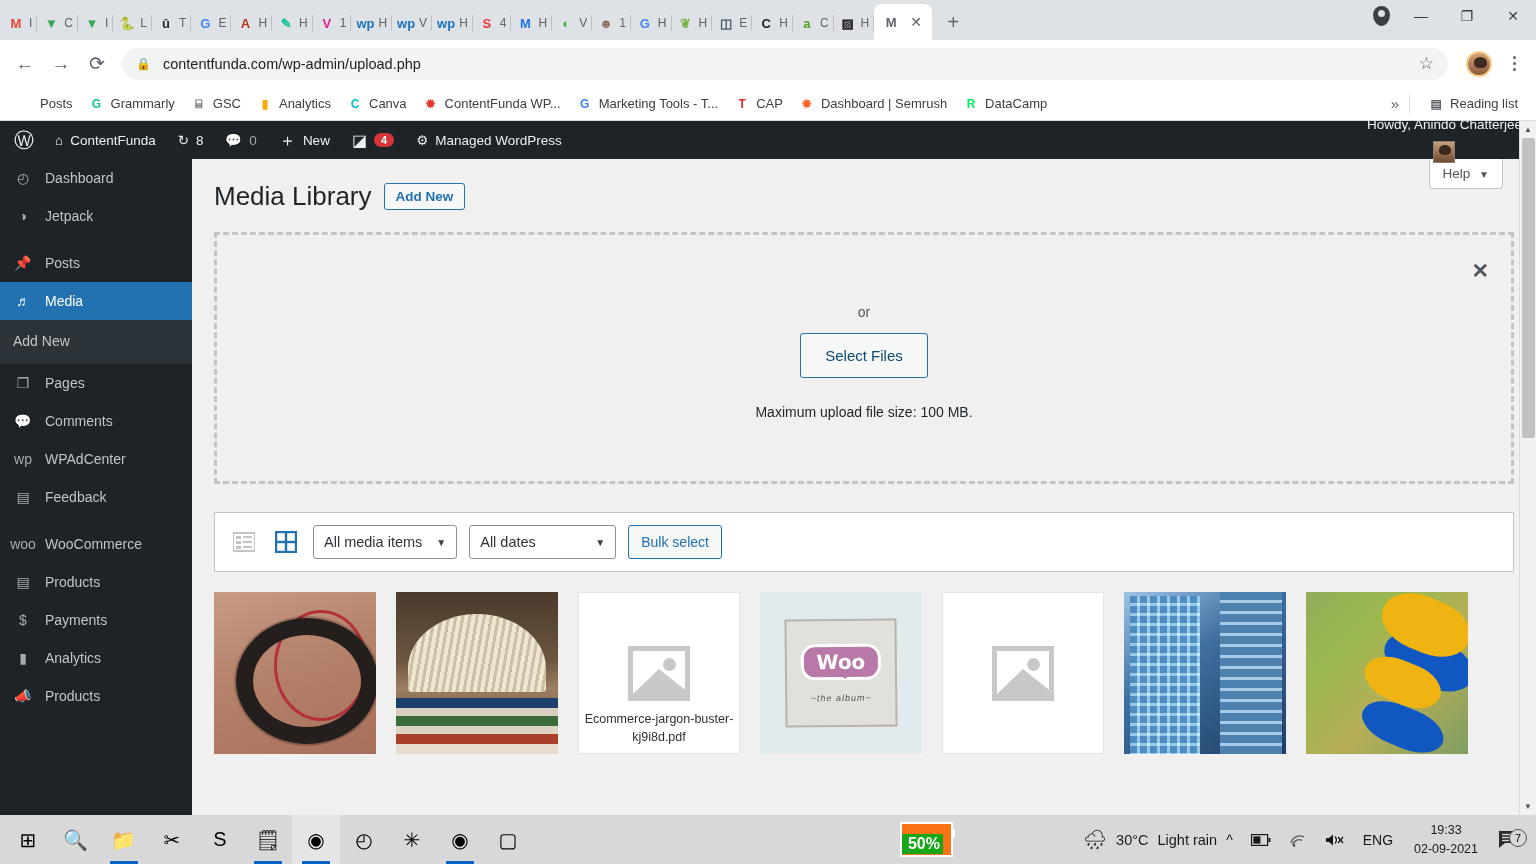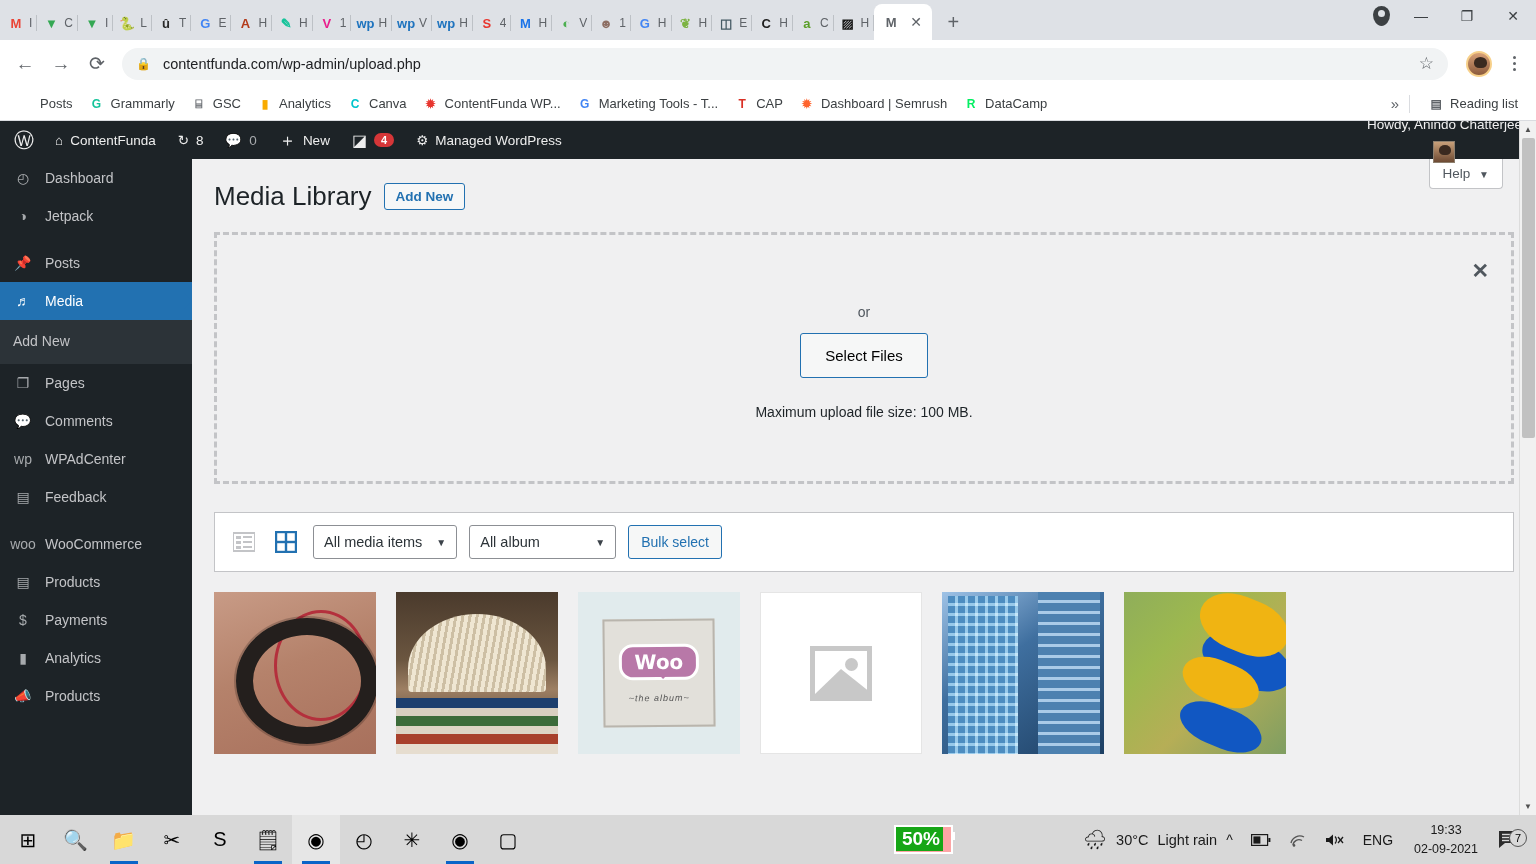--- a/index.html
+++ b/index.html
@@ -98,21 +98,21 @@
   .addnew-btn { border: 1px solid #2271b1; color: #2271b1; background: #f6f7f7; border-radius: 3px; padding: 5px 11px; font-size: 13.5px; font-weight: 600; }
 
   .dropzone {
     margin: 20px 22px 0 22px; height: 252px; border: 3px dashed #c3c4c7;
     display: flex; flex-direction: column; align-items: center; justify-content: center;
     position: relative; background: #f0f0f1;
   }
   .dz-close { position: absolute; right: 22px; top: 24px; font-size: 21px; color: #50575e; font-weight: bold; }
   .dz-title { font-size: 26px; color: #1d2327; font-weight: 400; }
   .dz-or { font-size: 14px; color: #50575e; margin-top: 8px; }
-  .dz-select { margin-top: 13px; border: 1px solid #2271b1; background: #f6f7f7; color: #000000; border-radius: 3px; padding: 13px 24px; font-size: 15px; }
+  .dz-select { margin-top: 13px; border: 1px solid #2271b1; background: #f6f7f7; color: #0c4a6e; border-radius: 3px; padding: 13px 24px; font-size: 15px; }
   .dz-max { margin-top: 26px; font-size: 14px; color: #1d2327; }
 
   .toolbar {
     margin: 28px 22px 0 22px; background: #fff; border: 1px solid #c3c4c7;
     height: 60px; display: flex; align-items: center; padding: 0 14px; gap: 12px;
   }
   .viewbtn { width: 30px; height: 30px; display: flex; align-items: center; justify-content: center; }
   .sel {
     height: 34px; border: 1px solid #8c8f94; border-radius: 3px; background: #fff;
     display: flex; align-items: center; padding: 0 10px; font-size: 14.5px; color: #2c3338; gap: 14px;
@@ -159,21 +159,21 @@
   .scrollbar { position: absolute; right: 0; top: 0; width: 17px; height: 694px; background: #f1f1f1; border-left: 1px solid #dcdcdc; z-index: 6; }
   .sb-arrow { height: 17px; display: flex; align-items: center; justify-content: center; font-size: 8px; color: #505050; }
   .sb-thumb { position: absolute; top: 17px; left: 2px; width: 13px; height: 300px; background: #c1c1c1; border-radius: 2px; }
 
   
   .taskbar { position: absolute; left: 0; bottom: 0; width: 1536px; height: 49px; background: #d8d8d8; display: flex; align-items: center; padding: 0 4px; }
   .tb-icon { width: 48px; height: 49px; display: flex; align-items: center; justify-content: center; position: relative; }
   .tb-icon.open::after { content:""; position:absolute; bottom:0; left:10px; right:10px; height:3px; background:#0a64c8; }
   .tb-icon.active { background: #e6e6e6; }
   .tray { margin-left: auto; display: flex; align-items: center; gap: 0; padding-right: 4px; }
-  .battery-pill { border: 2px solid #fff; background: #fca5a5; color: #fff; font-size: 19px; font-weight: bold; padding: 0 8px 1px 0; display: flex; align-items: center; position: relative; }
+  .battery-pill { border: 2px solid #fff; background: #f97316; color: #fff; font-size: 16px; font-weight: bold; padding: 10px 8px 1px 0; display: flex; align-items: center; position: relative; }
   .battery-pill .fill { background: #16a616; padding: 1px 3px 1px 6px; color: #fff; }
   .battery-pill::after { content:""; position:absolute; right:-4px; top:5px; width:3px; height:8px; background:#fff; }
   .weather { display: flex; align-items: center; gap: 9px; font-size: 14.5px; color: #1a1a1a; margin-left: 130px; }
   .tray-item { padding: 0 9px; font-size: 14px; color: #1a1a1a; display: flex; align-items: center; }
   .clock { text-align: center; font-size: 12.5px; line-height: 1.45; color: #1a1a1a; padding: 0 12px; }
   .notif { width: 38px; display: flex; align-items: center; justify-content: center; position: relative; }
   .notif-badge { position: absolute; right: 1px; bottom: 3px; width: 18px; height: 18px; border-radius: 50%; border: 1px solid #555; background: #d8d8d8; font-size: 11px; display:flex; align-items:center; justify-content:center; }
 </style>
 </head>
 <body>
@@ -528,29 +528,33 @@
                 <rect x="1" y="1" width="20" height="20" fill="none" stroke="#2271b1" stroke-width="2.4"></rect>
                 <line x1="11" y1="1" x2="11" y2="21" stroke="#2271b1" stroke-width="2.4"></line>
                 <line x1="1" y1="11" x2="21" y2="11" stroke="#2271b1" stroke-width="2.4"></line>
               </svg>
           </span>
           <div class="sel">
             <span>All media items</span>
             <span class="cv">▼</span>
           </div>
           <div class="sel" style="width:147px">
-            <span>All album</span>
+            <span>All dates</span>
             <span class="cv" style="margin-left:auto">▼</span>
           </div>
           <button class="bulk">Bulk select</button>
         </div>
 
         <div class="grid">
           <div class="tile ph-headphones"></div>
           <div class="tile ph-books"></div>
+          <div class="tile doc">
+            <span class="ph-icon"></span>
+            <span class="filename">Ecommerce-jargon-buster-kj9i8d.pdf</span>
+          </div>
           <div class="tile woo">
             <div class="woo-card">
               <span class="woo-bubble">Woo</span>
               <span class="woo-sub">~the album~</span>
             </div>
           </div>
           <div class="tile blank">
             <span class="ph-icon"></span>
           </div>
           <div class="tile ph-city"></div>

